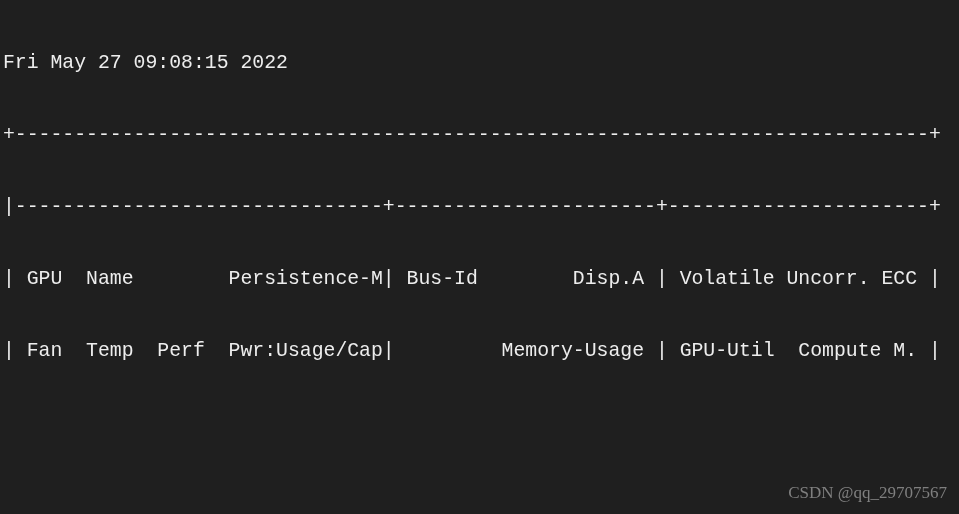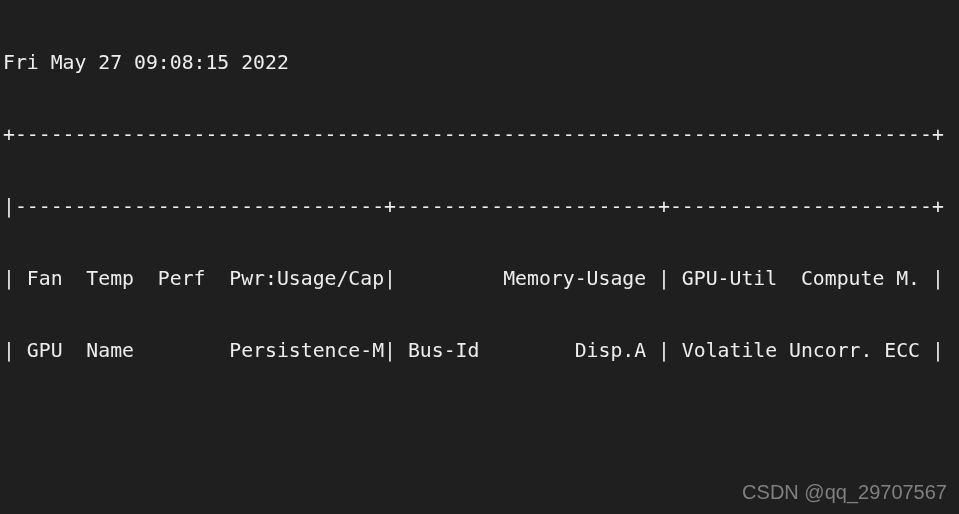--- a/index.html
+++ b/index.html
@@ -21,42 +21,43 @@
     font-family: "DejaVu Sans Mono", "Liberation Mono", monospace;
     font-size: 19.8px;
     line-height: 24px;
     color: var(--text-color, #ededed);
     white-space: pre;
     letter-spacing: 0;
   }
   .line {
     height: 24px;
     white-space: pre;
+    font-family: Liberation Mono, monospace;
   }
   .watermark {
     position: absolute;
     top: 484px;
     right: 12px;
-    font-family: Liberation Sans, sans-serif;
-    font-size: 20px;
+    font-family: Liberation Serif, serif;
+    font-size: 17px;
     line-height: 17px;
     color: var(--watermark-color, #8a8a8a);
     opacity: 0.9;
     white-space: nowrap;
   }
 </style>
 </head>
 <body>
 
 <div class="terminal">
   <div class="line">Fri May 27 09:08:15 2022</div>
   <div class="line">+-----------------------------------------------------------------------------+</div>
   <div class="line">|-------------------------------+----------------------+----------------------+</div>
+  <div class="line">| GPU  Name        Persistence-M| Bus-Id        Disp.A | Volatile Uncorr. ECC |</div>
   <div class="line">| Fan  Temp  Perf  Pwr:Usage/Cap|         Memory-Usage | GPU-Util  Compute M. |</div>
-  <div class="line">| GPU  Name        Persistence-M| Bus-Id        Disp.A | Volatile Uncorr. ECC |</div>
   
   
   
   
   
   
   
   
   
   

